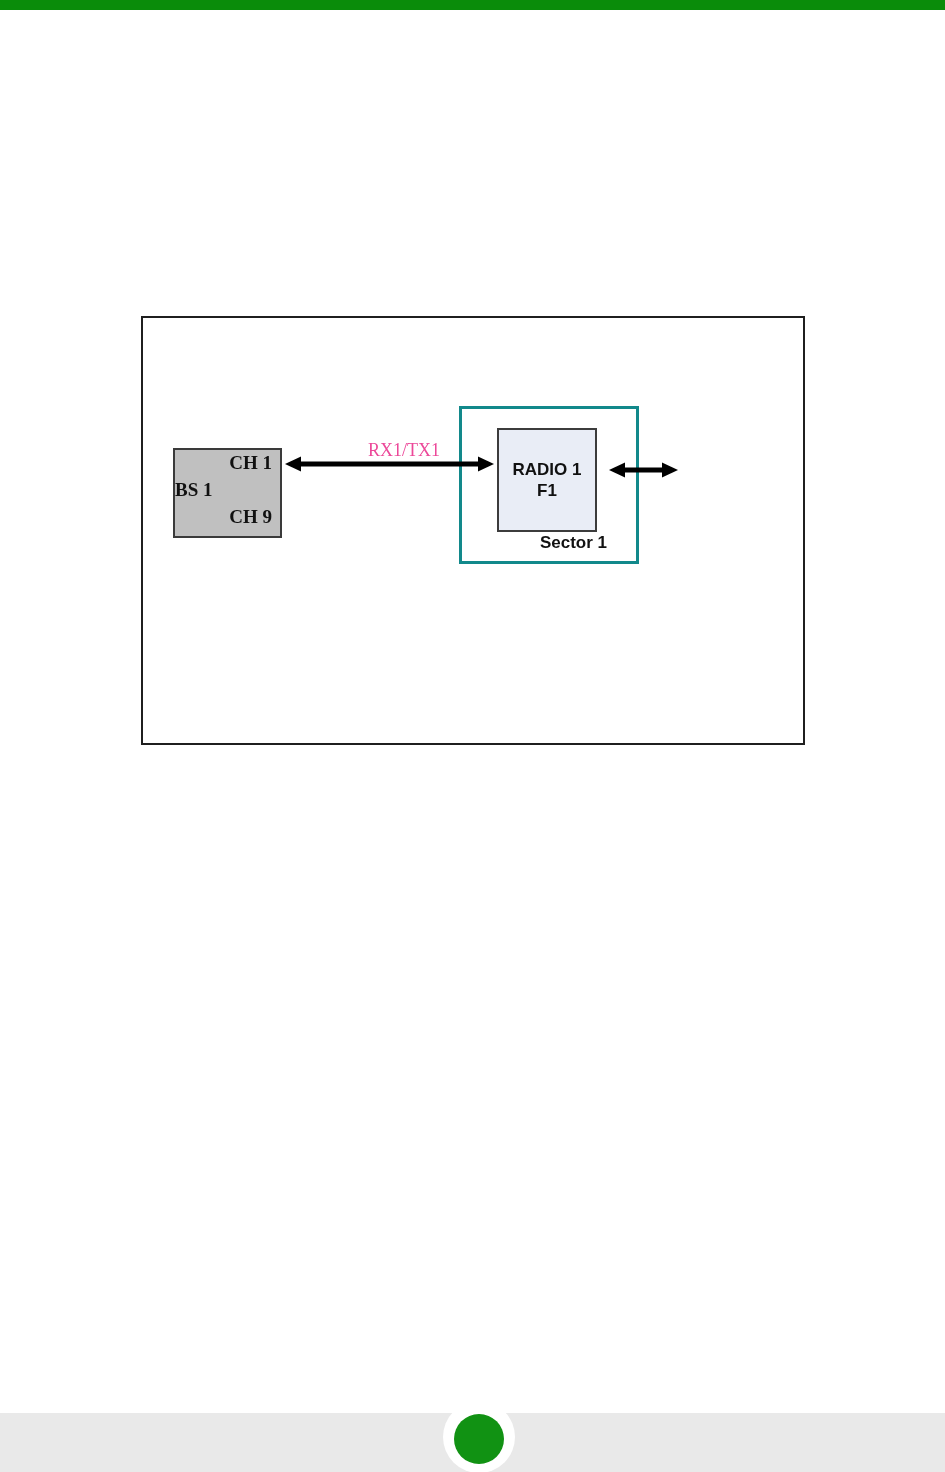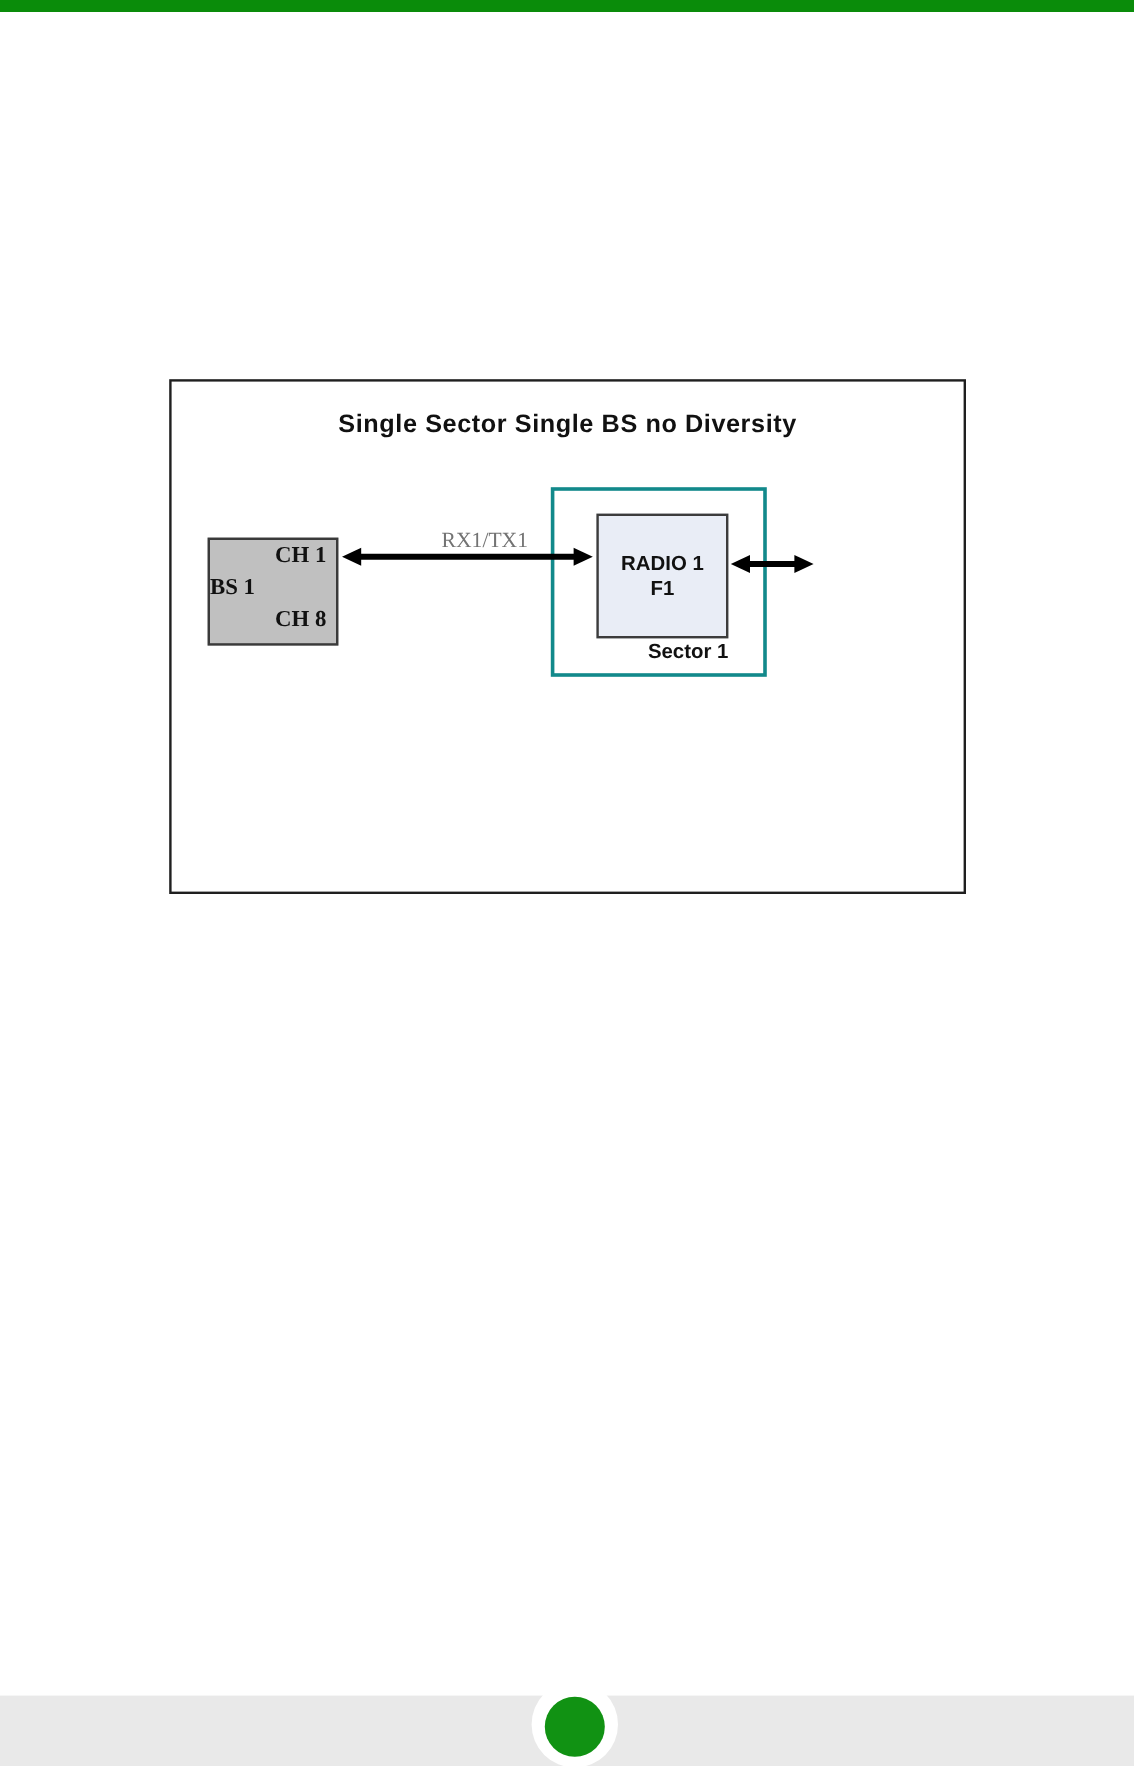--- a/index.html
+++ b/index.html
@@ -52,34 +52,34 @@
   .bs-ch1 { position: absolute; right: 8px; top: 2px; margin-left: 28px; }
   .bs-name { position: absolute; left: 0; top: 29px; text-align: center; }
   .bs-ch2 { position: absolute; right: 8px; top: 56px; }
   .link-label {
     position: absolute;
     left: 168px; top: 122px;
     width: 186px;
     text-align: center;
     font-family: "Liberation Serif", serif;
     font-size: 18px;
-    color: #737373;
+    color: #ec4899;
   }
   .sector-box {
     position: absolute;
     left: 316px; top: 88px;
     width: 180px; height: 158px;
     box-sizing: border-box;
     border: 3px solid var(--color-sector_border_teal, #12898b);
     background: #ffffff;
   }
   .radio-box {
     position: absolute;
     left: 354px; top: 110px;
-    width: 110px; height: 104px;
+    width: 100px; height: 104px;
     box-sizing: border-box;
     background: var(--color-radio_box_fill, #e9edf6);
     border: 2px solid #3c3c3c;
     display: flex;
     flex-direction: column;
     align-items: center;
     justify-content: center;
     font-weight: bold;
     font-size: 17px;
     line-height: 1.25;
@@ -138,26 +138,25 @@
 </style>
 </head>
 <body>
 
 <div class="page">
 
   <div class="top-bar"></div>
 
   <div class="frame">
 
-    <div class="diagram-title">Single Sector Single BS no Diversity</div>
 
     <div class="bs-box">
       <span class="bs-ch1">CH 1</span>
       <span class="bs-name">BS 1</span>
-      <span class="bs-ch2">CH 8</span>
+      <span class="bs-ch2">CH 9</span>
     </div>
 
     <div class="link-label">RX1/TX1</div>
 
     <div class="sector-box"></div>
 
     <div class="radio-box">
       <span>RADIO 1</span>
       <span>F1</span>
     </div>

